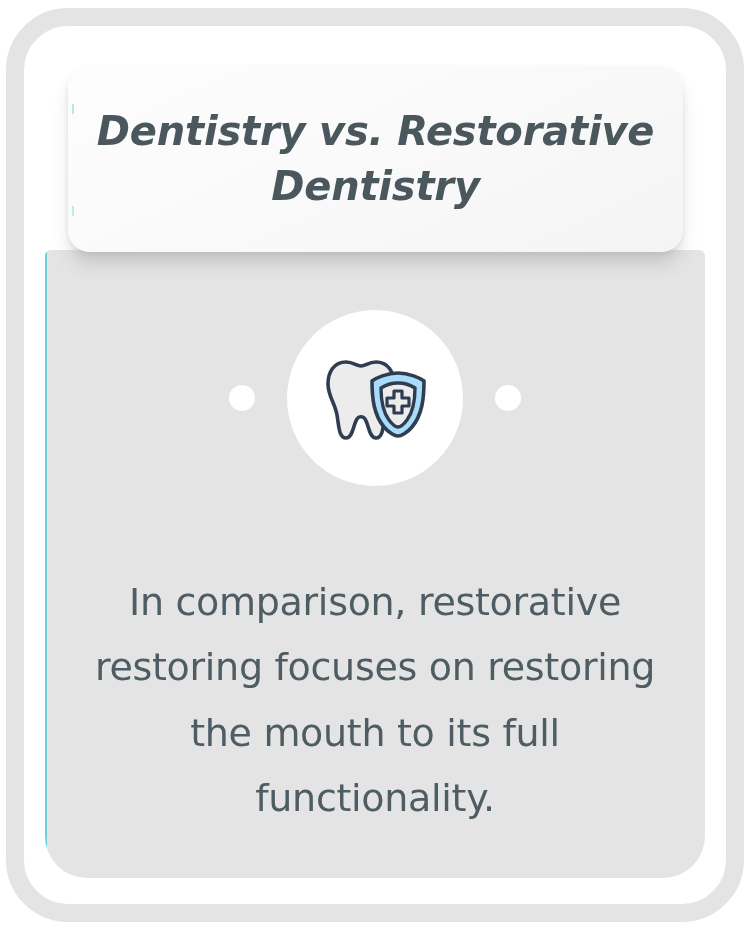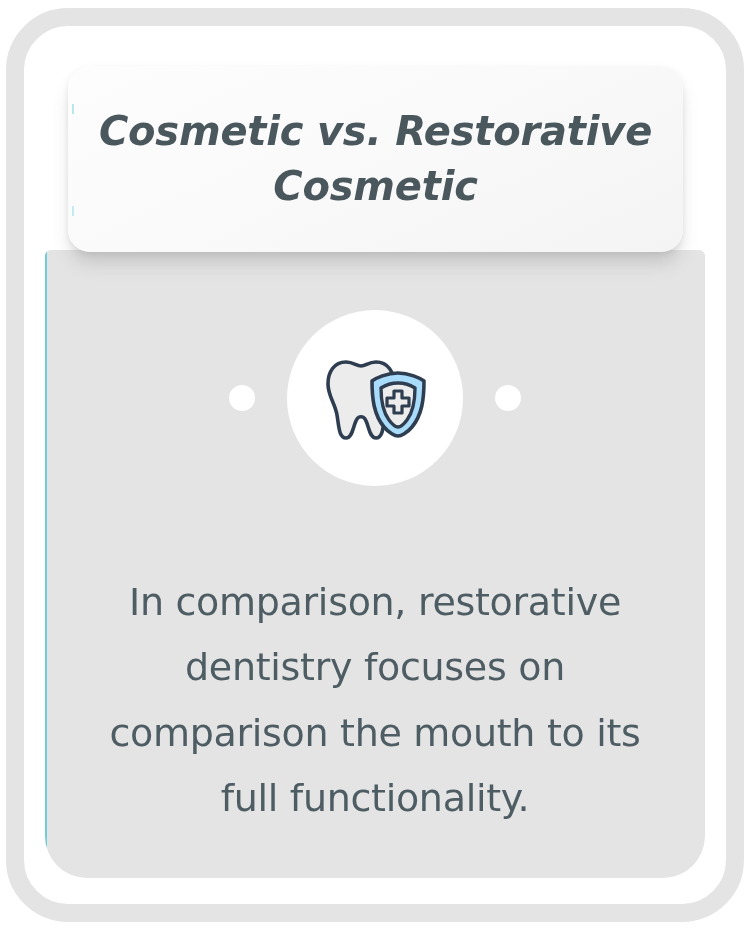--- a/index.html
+++ b/index.html
@@ -180,22 +180,22 @@
                    C67 73 65 62 65 49
                    C68 47 75 44 82 44 Z" fill="#ececec" stroke="#2e3e50" stroke-width="3.4" stroke-linejoin="round"></path>
 
           <path d="M78 52 h8 v7 h7 v8 h-7 v7 h-8 v-7 h-7 v-8 h7 Z" fill="#ececec" stroke="#2e3e50" stroke-width="3.2" stroke-linejoin="round"></path>
         </svg>
       </div>
 
       <span class="side-dot"></span>
     </div>
 
-    <p class="card-body">In comparison, restorative dentistry focuses on comparison the mouth to its full functionality.</p>
+    <p class="card-body">In comparison, restorative restoring focuses on restoring the mouth to its full functionality.</p>
   </div>
 
   <div class="title-card">
     <span class="accent-dot-tl"></span>
     <span class="accent-dot-bl"></span>
-    <h1 class="card-title">Cosmetic vs. Restorative Cosmetic</h1>
+    <h1 class="card-title">Dentistry vs. Restorative Dentistry</h1>
   </div>
 
 </div>
 
 </body></html>

